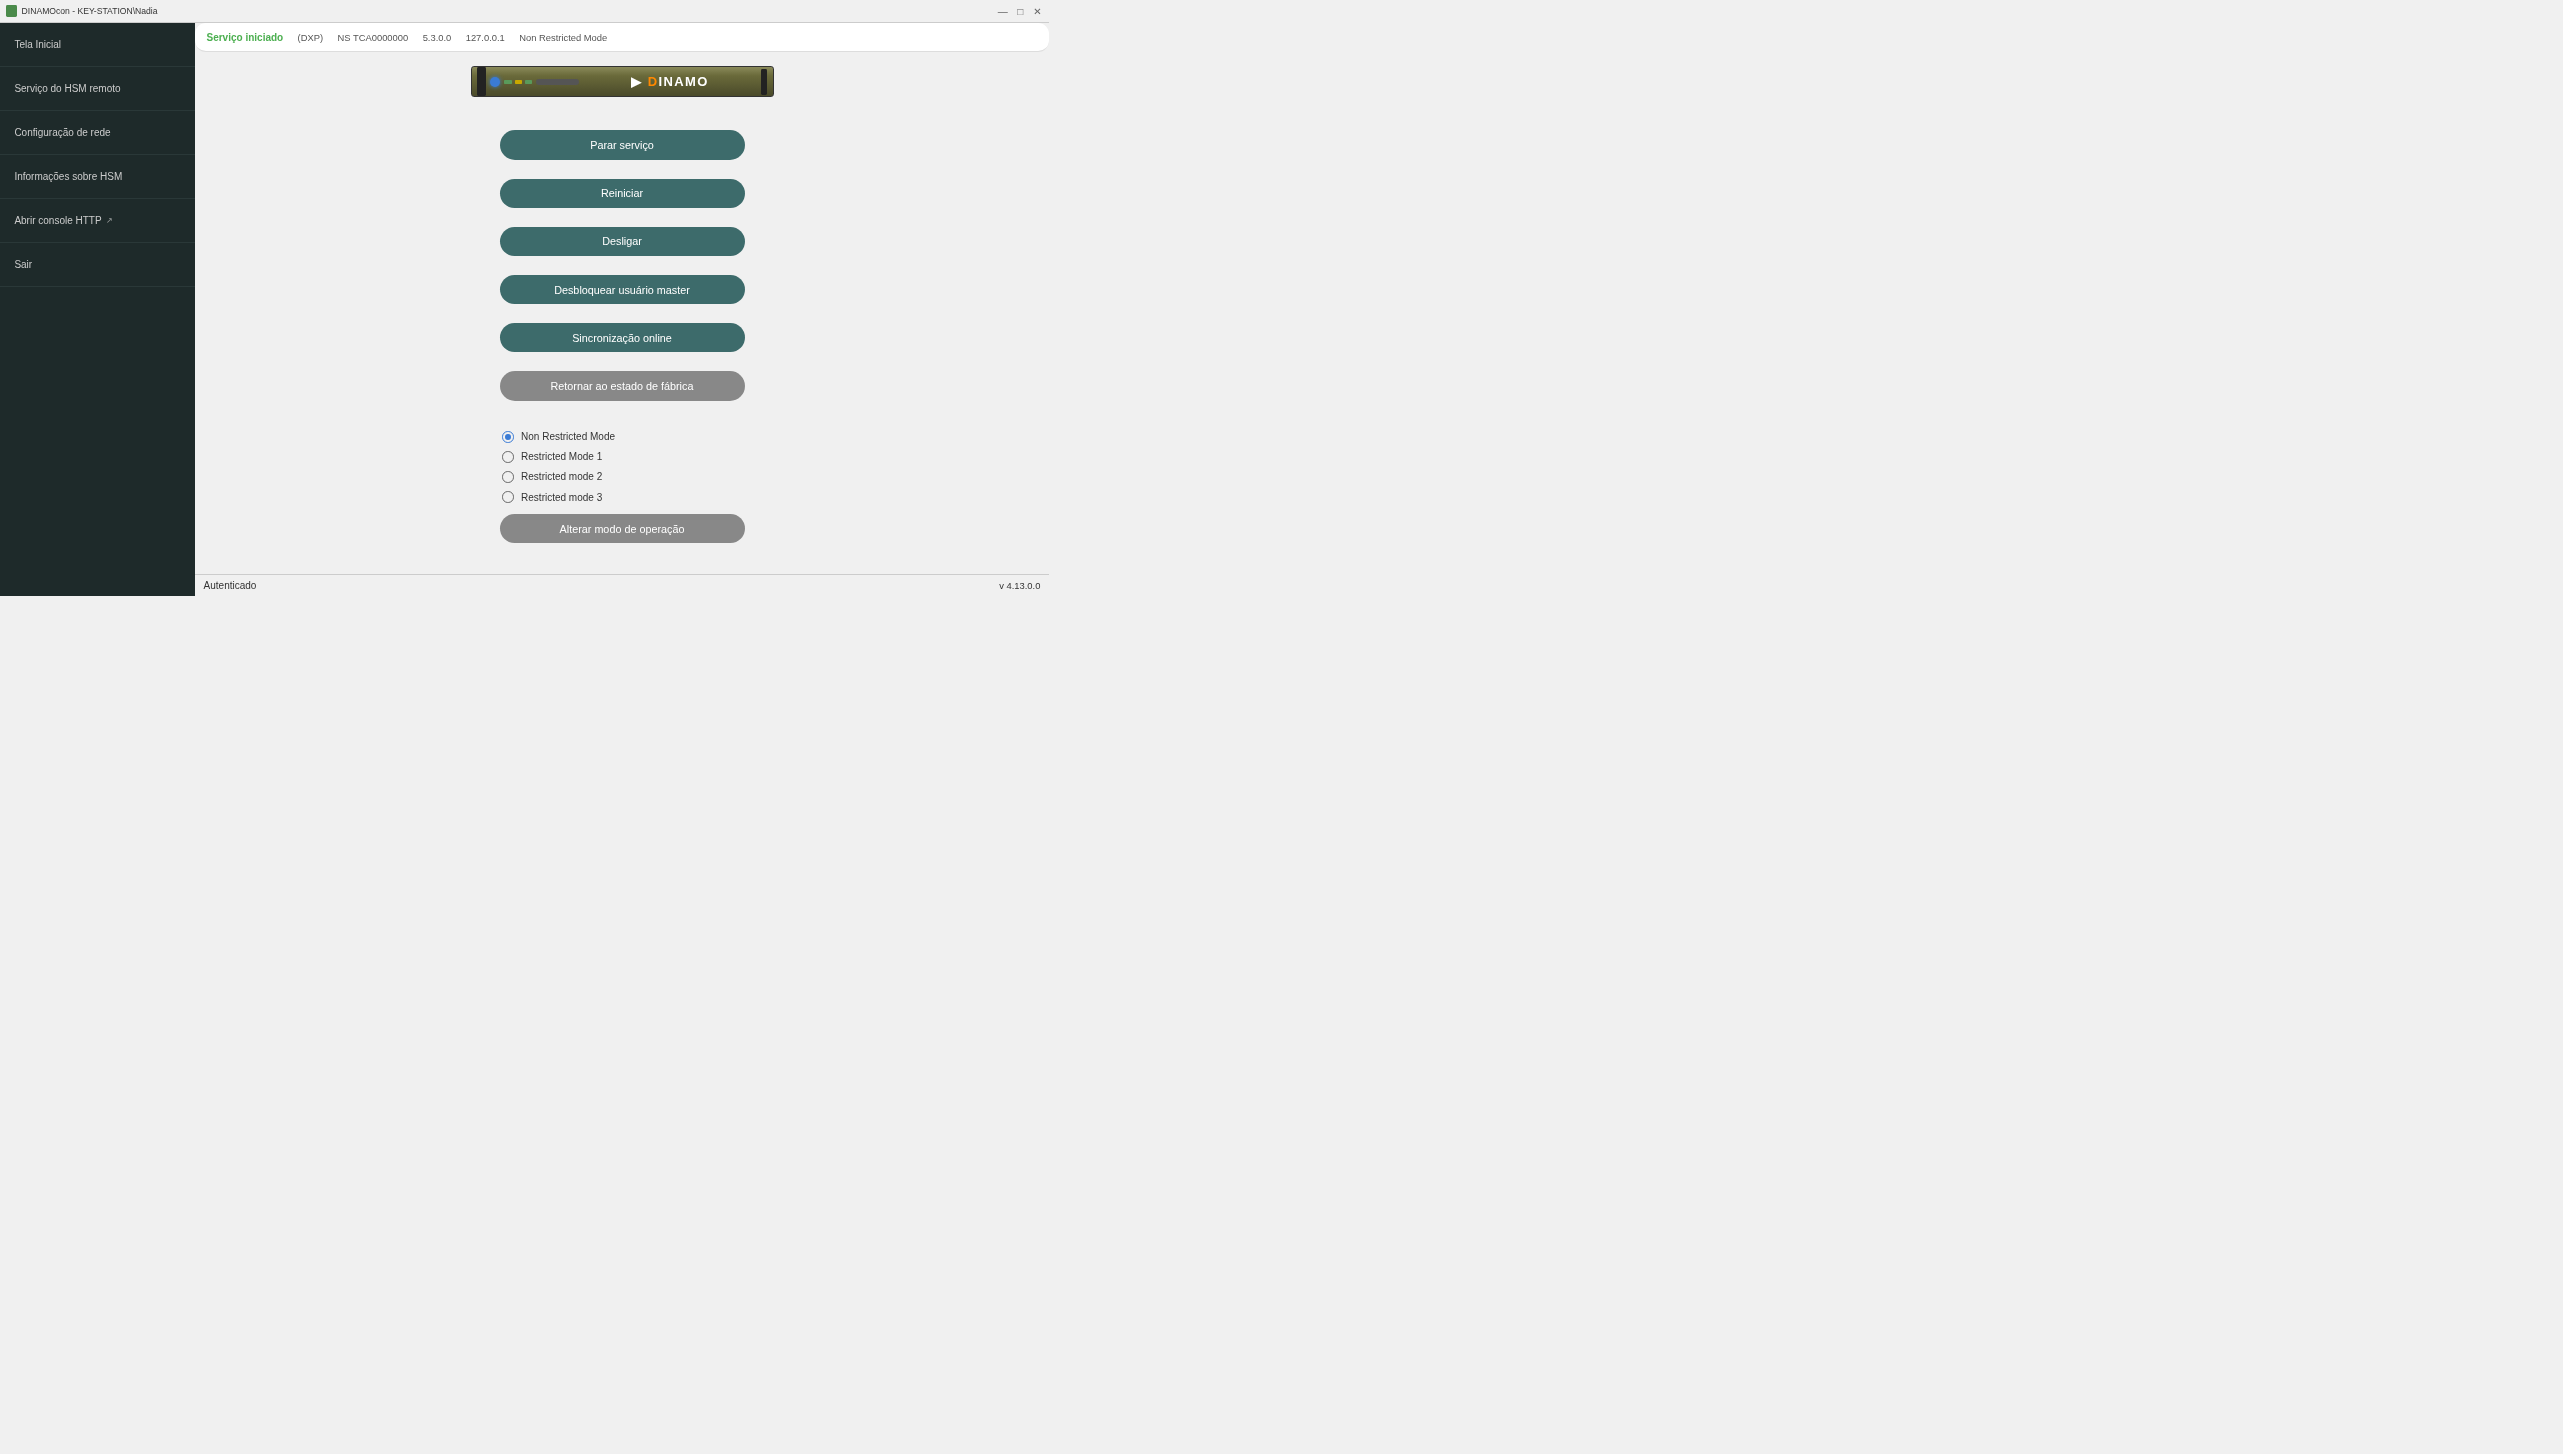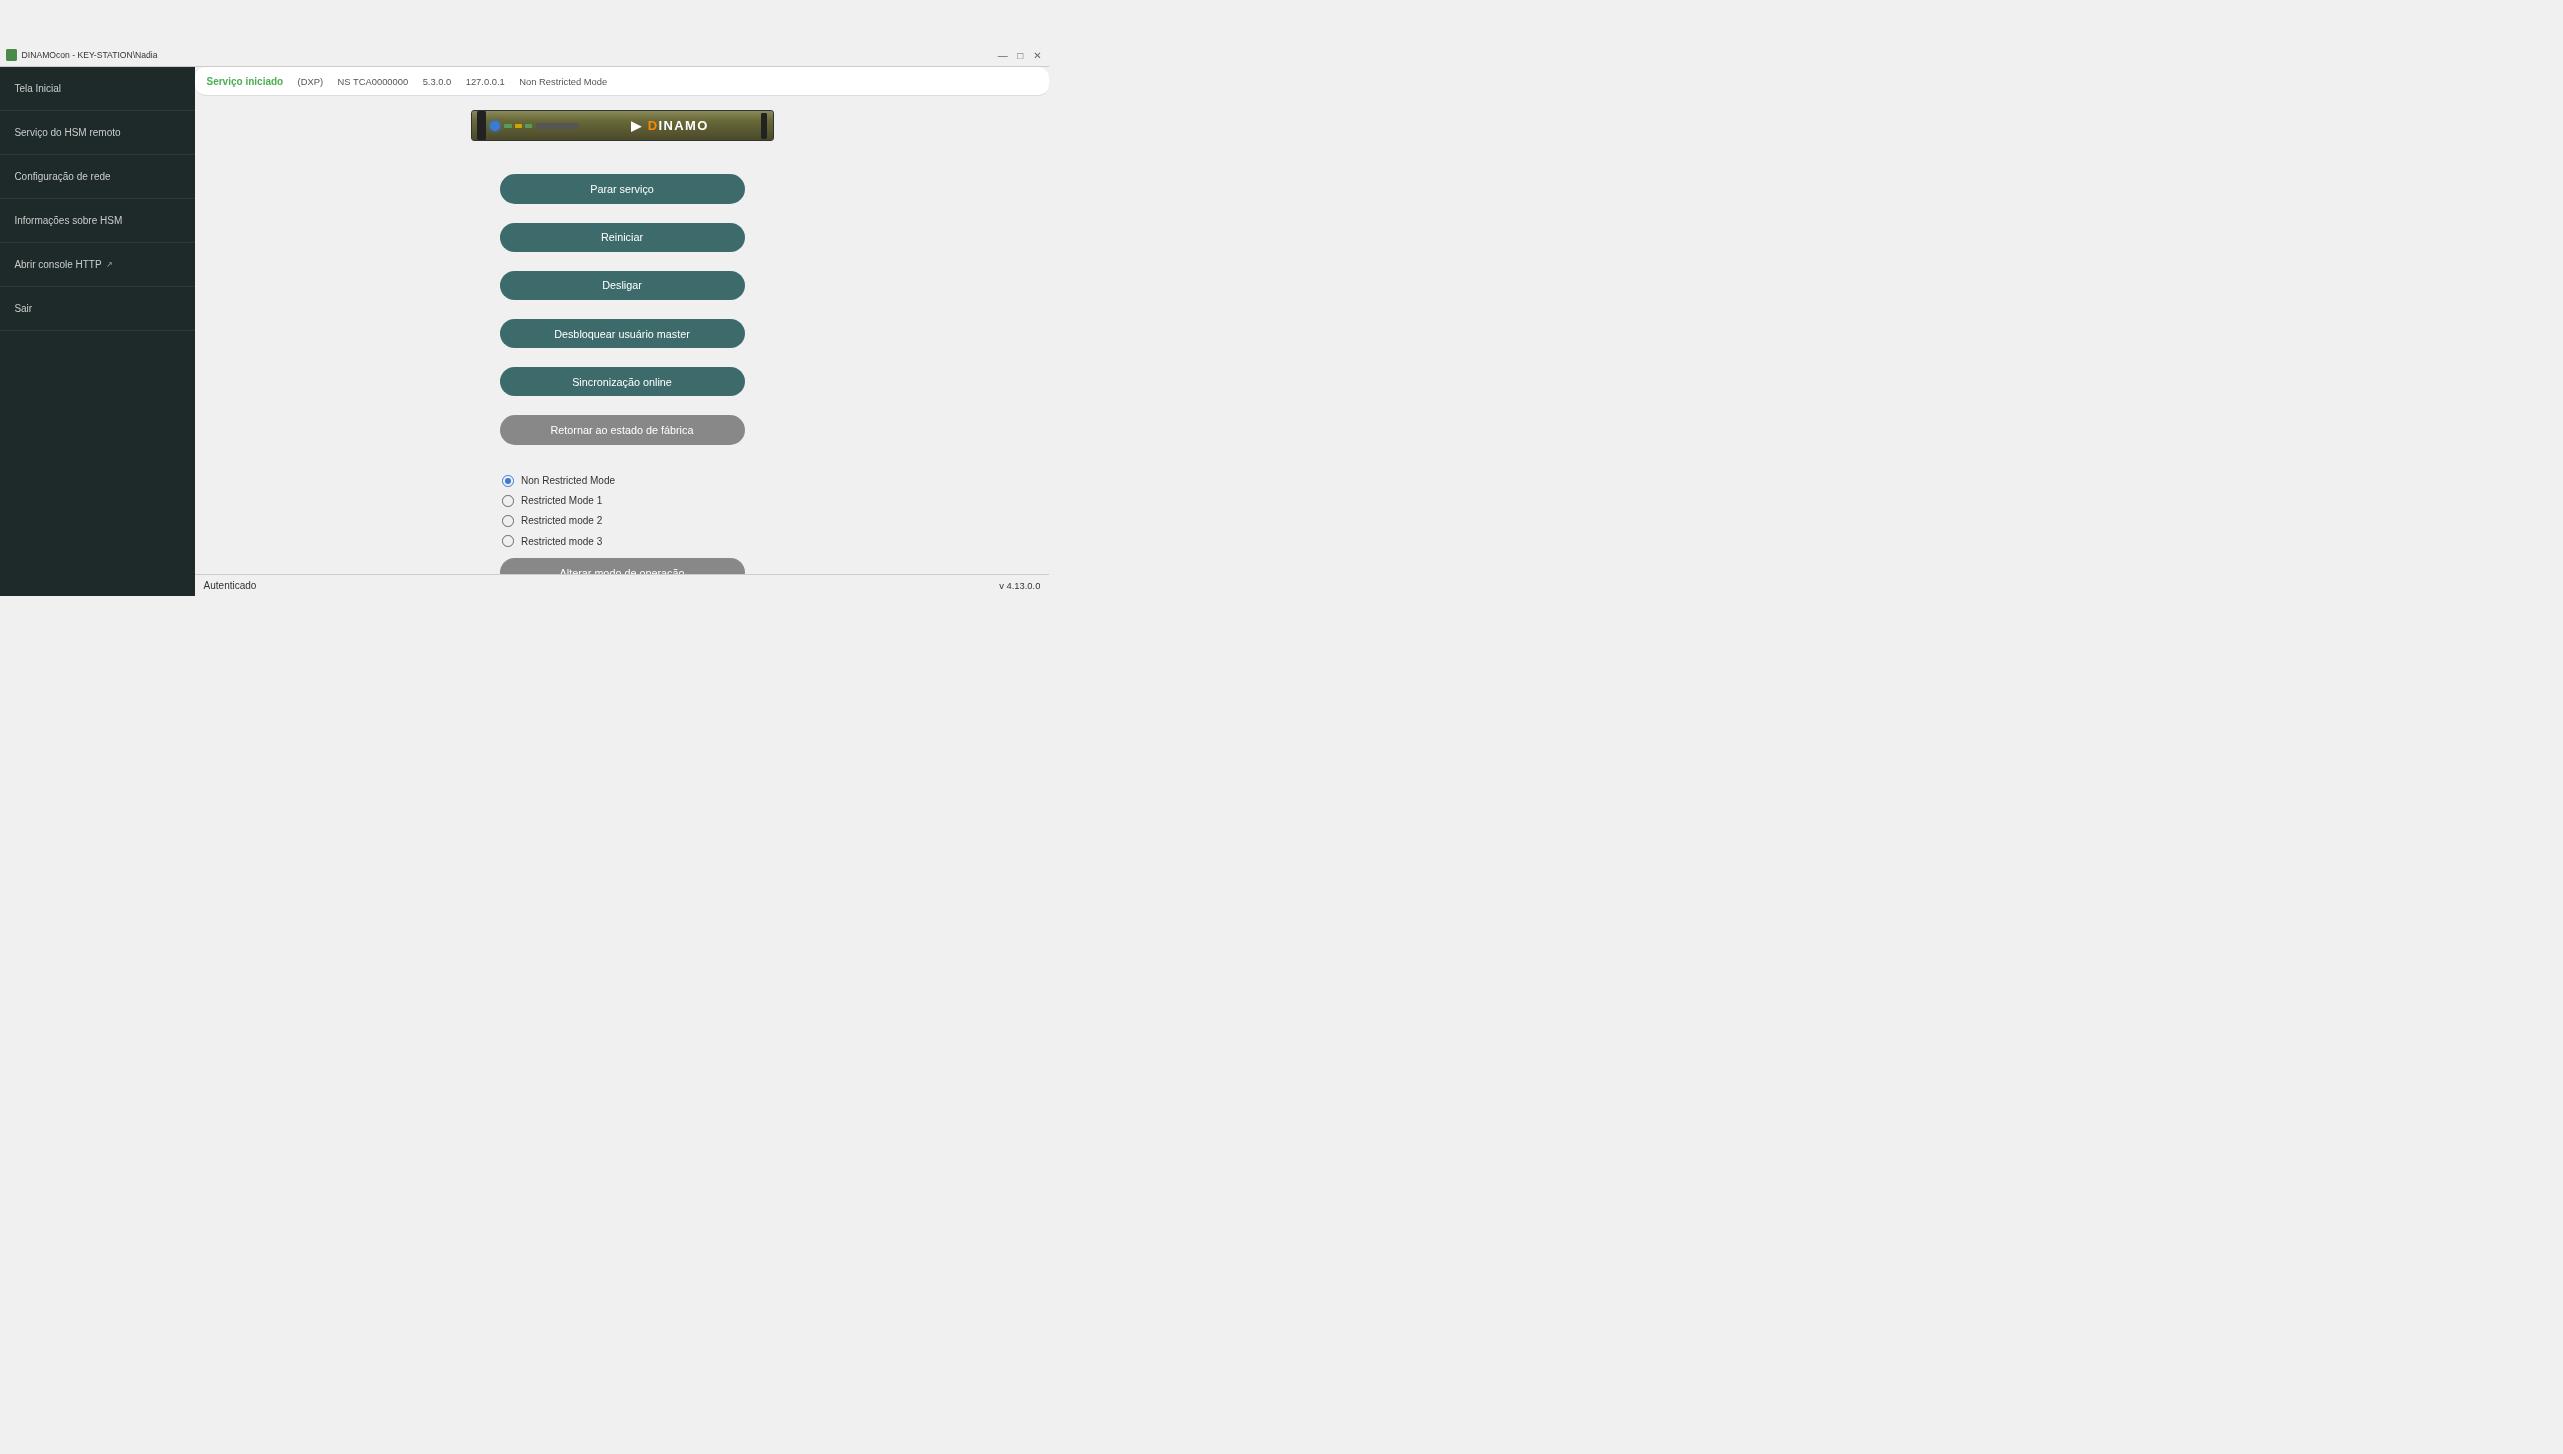--- a/index.html
+++ b/index.html
@@ -16,21 +16,20 @@
 
     
     .title-bar {
       background: #f0f0f0;
       height: 23px;
       display: flex;
       align-items: center;
       padding: 0 5.8px;
       border-bottom: 0.7px solid #ccc;
       flex-shrink: 0;
-      margin-top: 44px;
     }
     .title-bar-icon {
       width: 11.5px;
       height: 11.5px;
       margin-right: 4.3px;
       background: #4a8a4a;
       border-radius: 1.4px;
     }
     .title-bar-text {
       font-size: 8.6px;

